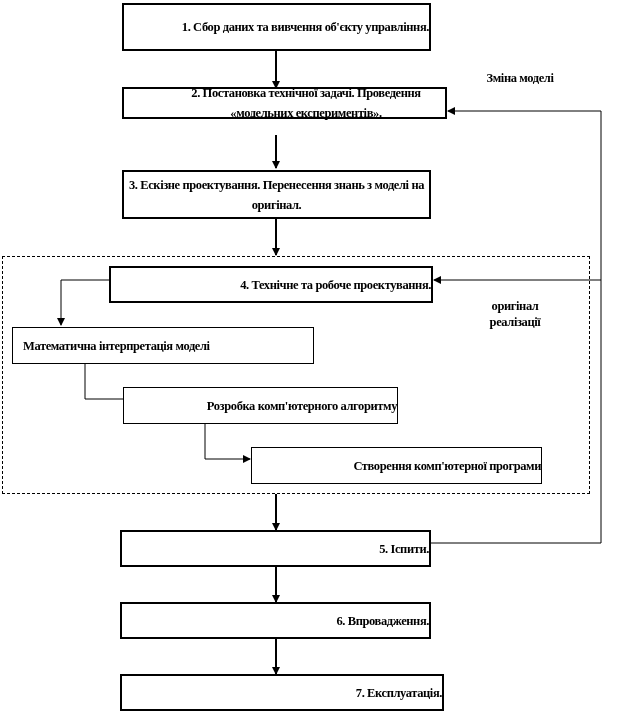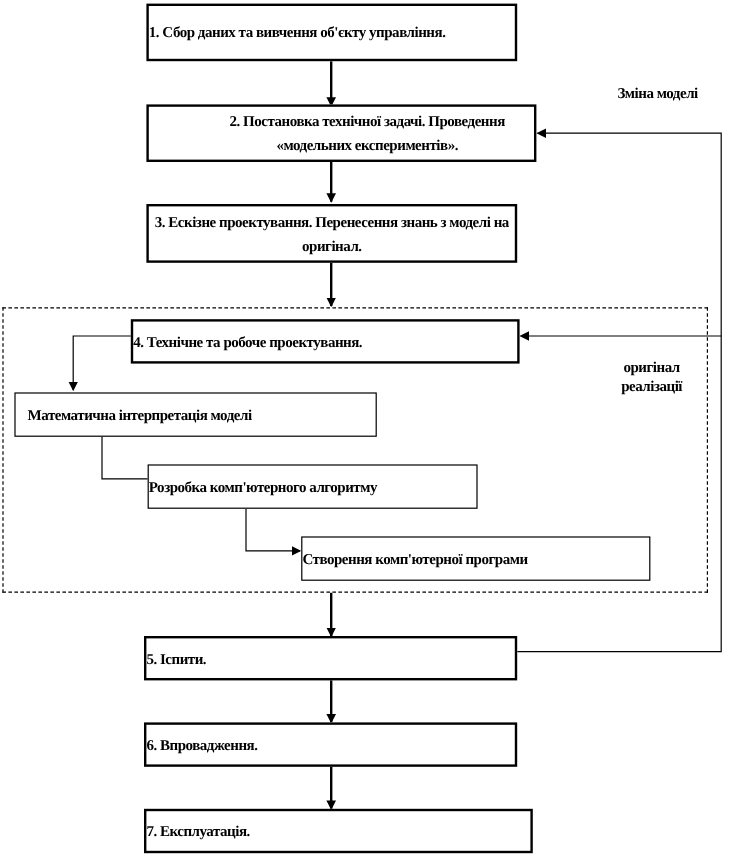--- a/index.html
+++ b/index.html
@@ -19,38 +19,37 @@
       position: absolute;
       left: 0; top: 0;
       width: 627px; height: 715px;
     }
     .box {
       position: absolute;
       box-sizing: border-box;
       background: #ffffff;
       display: flex;
       align-items: center;
-      justify-content: flex-start;
+      justify-content: flex-end;
       text-align: center;
       font-weight: bold;
       font-size: 12.5px;
       line-height: 20px;
       letter-spacing: -0.4px;
     }
     .box.thick { border: 2px solid #000; }
     .box.thin  { border: 1px solid #000; }
     .box.left  { justify-content: flex-start; padding-left: 10px; }
     .label {
       position: absolute;
       font-weight: bold;
       font-size: 12.5px;
       line-height: 16px;
       text-align: center;
       letter-spacing: -0.4px;
-      margin-left: 28px;
     }
     .dashed-group {
       position: absolute;
       left: 2px; top: 256px;
       width: 588px; height: 238px;
       box-sizing: border-box;
       border: 1px dashed #000;
     }
   </style>
 </head>
@@ -84,21 +83,21 @@
   <polyline points="431,543 601,543 601,111 448,111" fill="none" stroke="#000" stroke-width="1" marker-end="url(#arr)"></polyline>
   <line x1="601" y1="280" x2="434" y2="280" stroke="#000" stroke-width="1" marker-end="url(#arr)"></line>
 </svg>
 
 <div class="dashed-group"></div>
 
 <div class="box thick" style="left:122px; top:3px; width:309px; height:48px;">
   <span>1. Сбор даних та вивчення об'єкту управління.</span>
 </div>
 
-<div class="box thick" style="left:122px; top:87px; width:325px; height:48px;padding-left:43px;">
+<div class="box thick" style="left:122px; top:87px; width:325px; height:32px;padding-left:43px;">
   <span>2. Постановка технічної задачі. Проведення «модельних експериментів».</span>
 </div>
 
 <div class="box thick" style="left:122px; top:170px; width:309px; height:49px;">
   <span>3. Ескізне проектування. Перенесення знань з моделі на оригінал.</span>
 </div>
 
 <div class="box thick" style="left:109px; top:266px; width:324px; height:37px;">
   <span>4. Технічне та робоче проектування.</span>
 </div>

